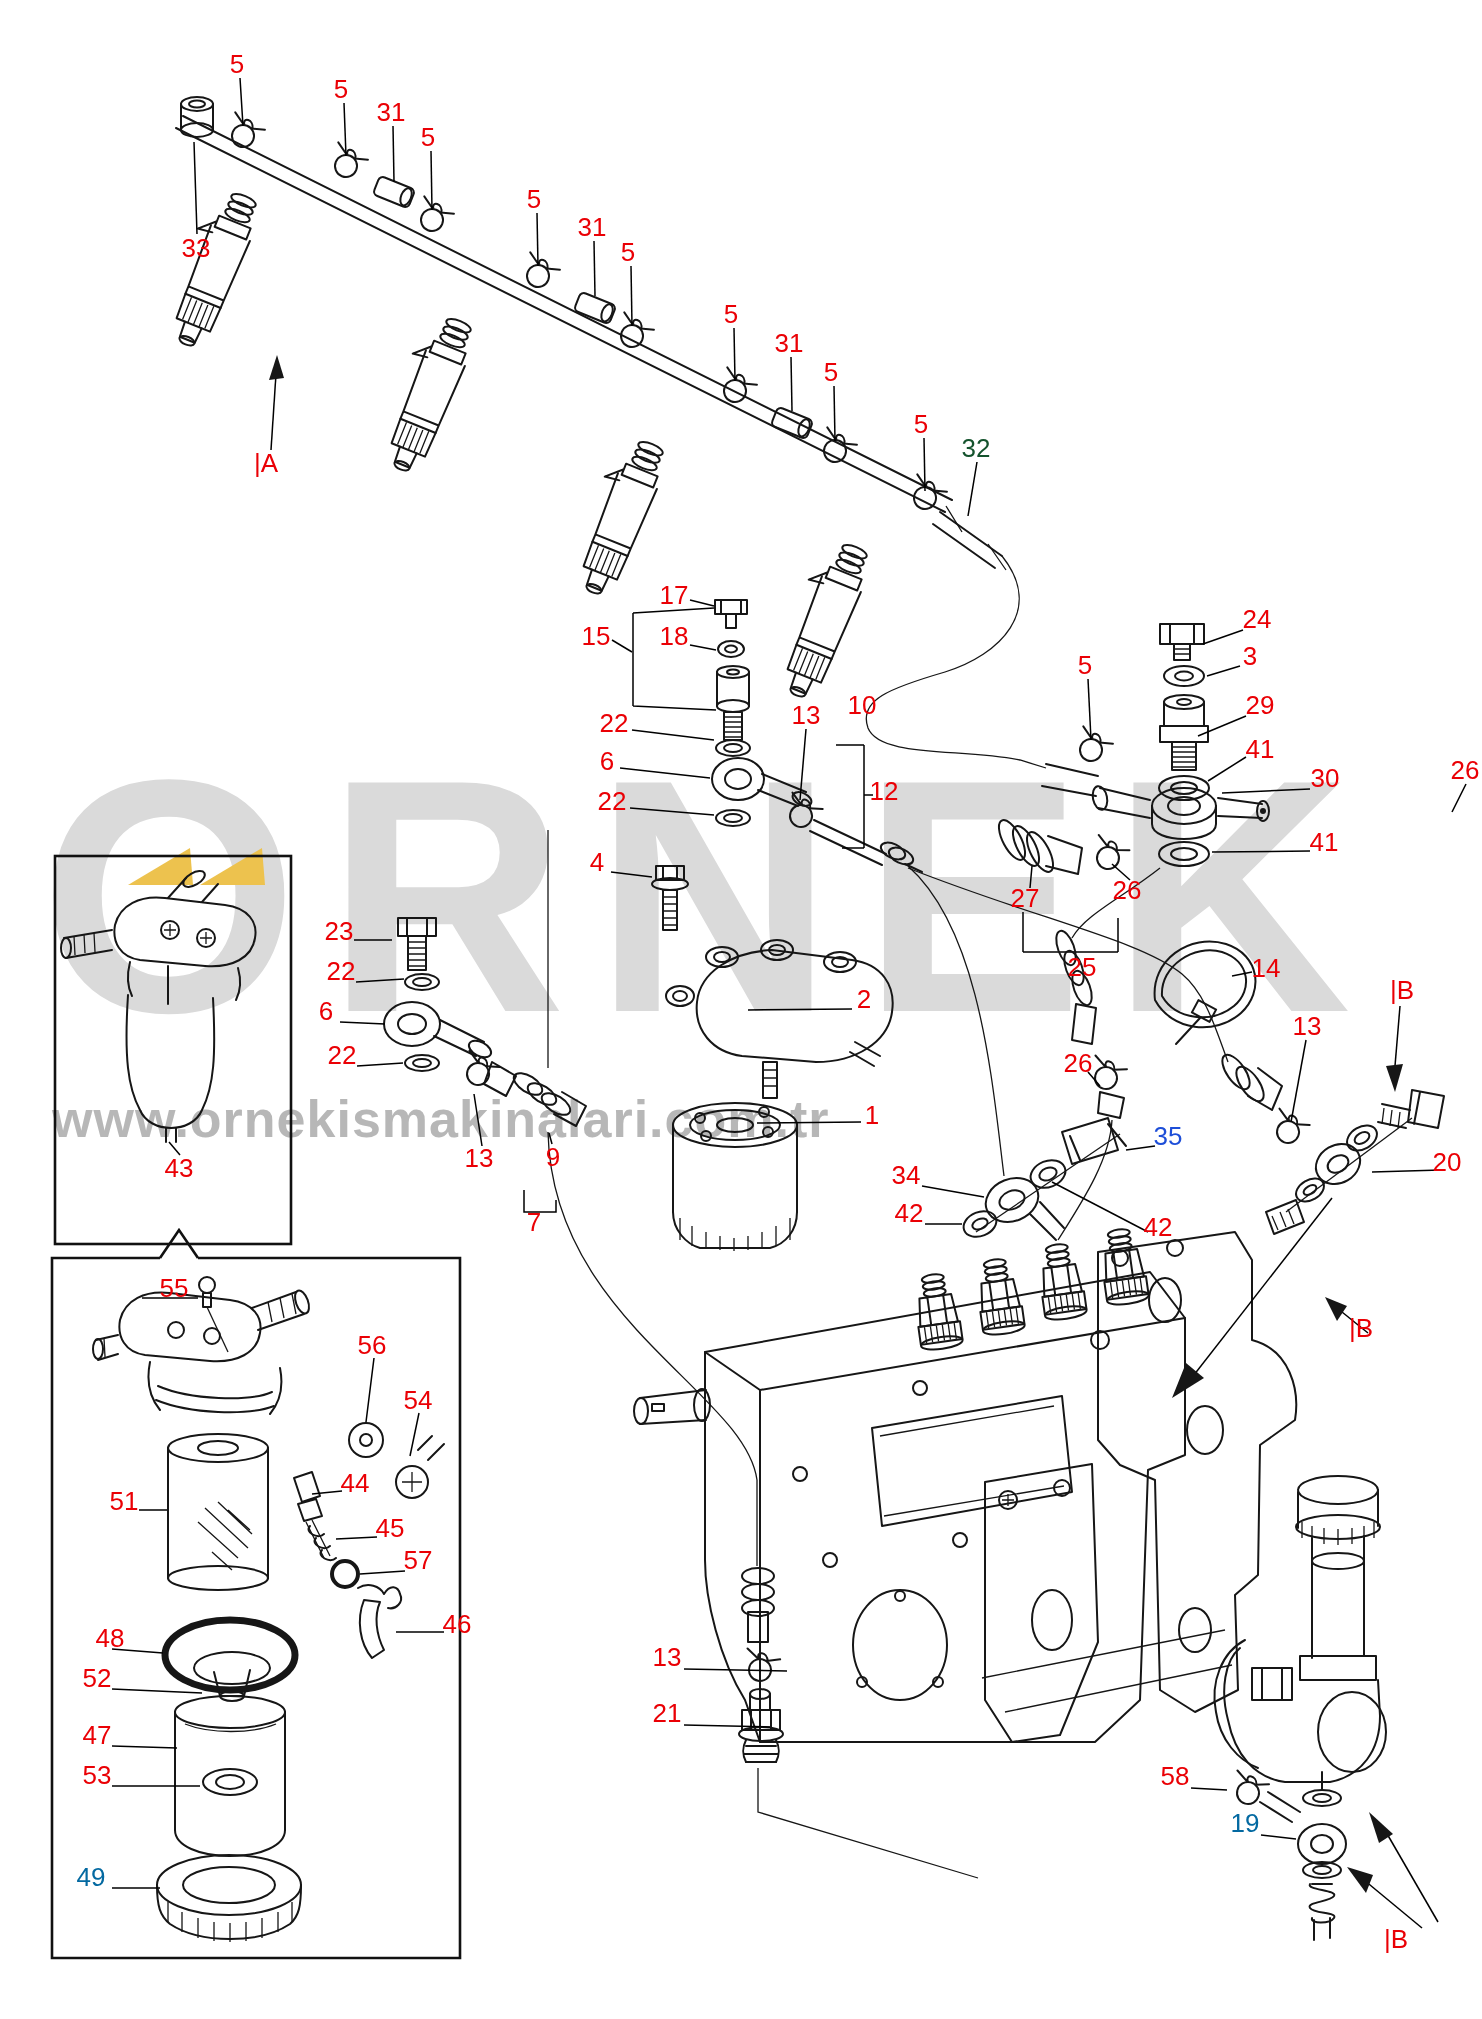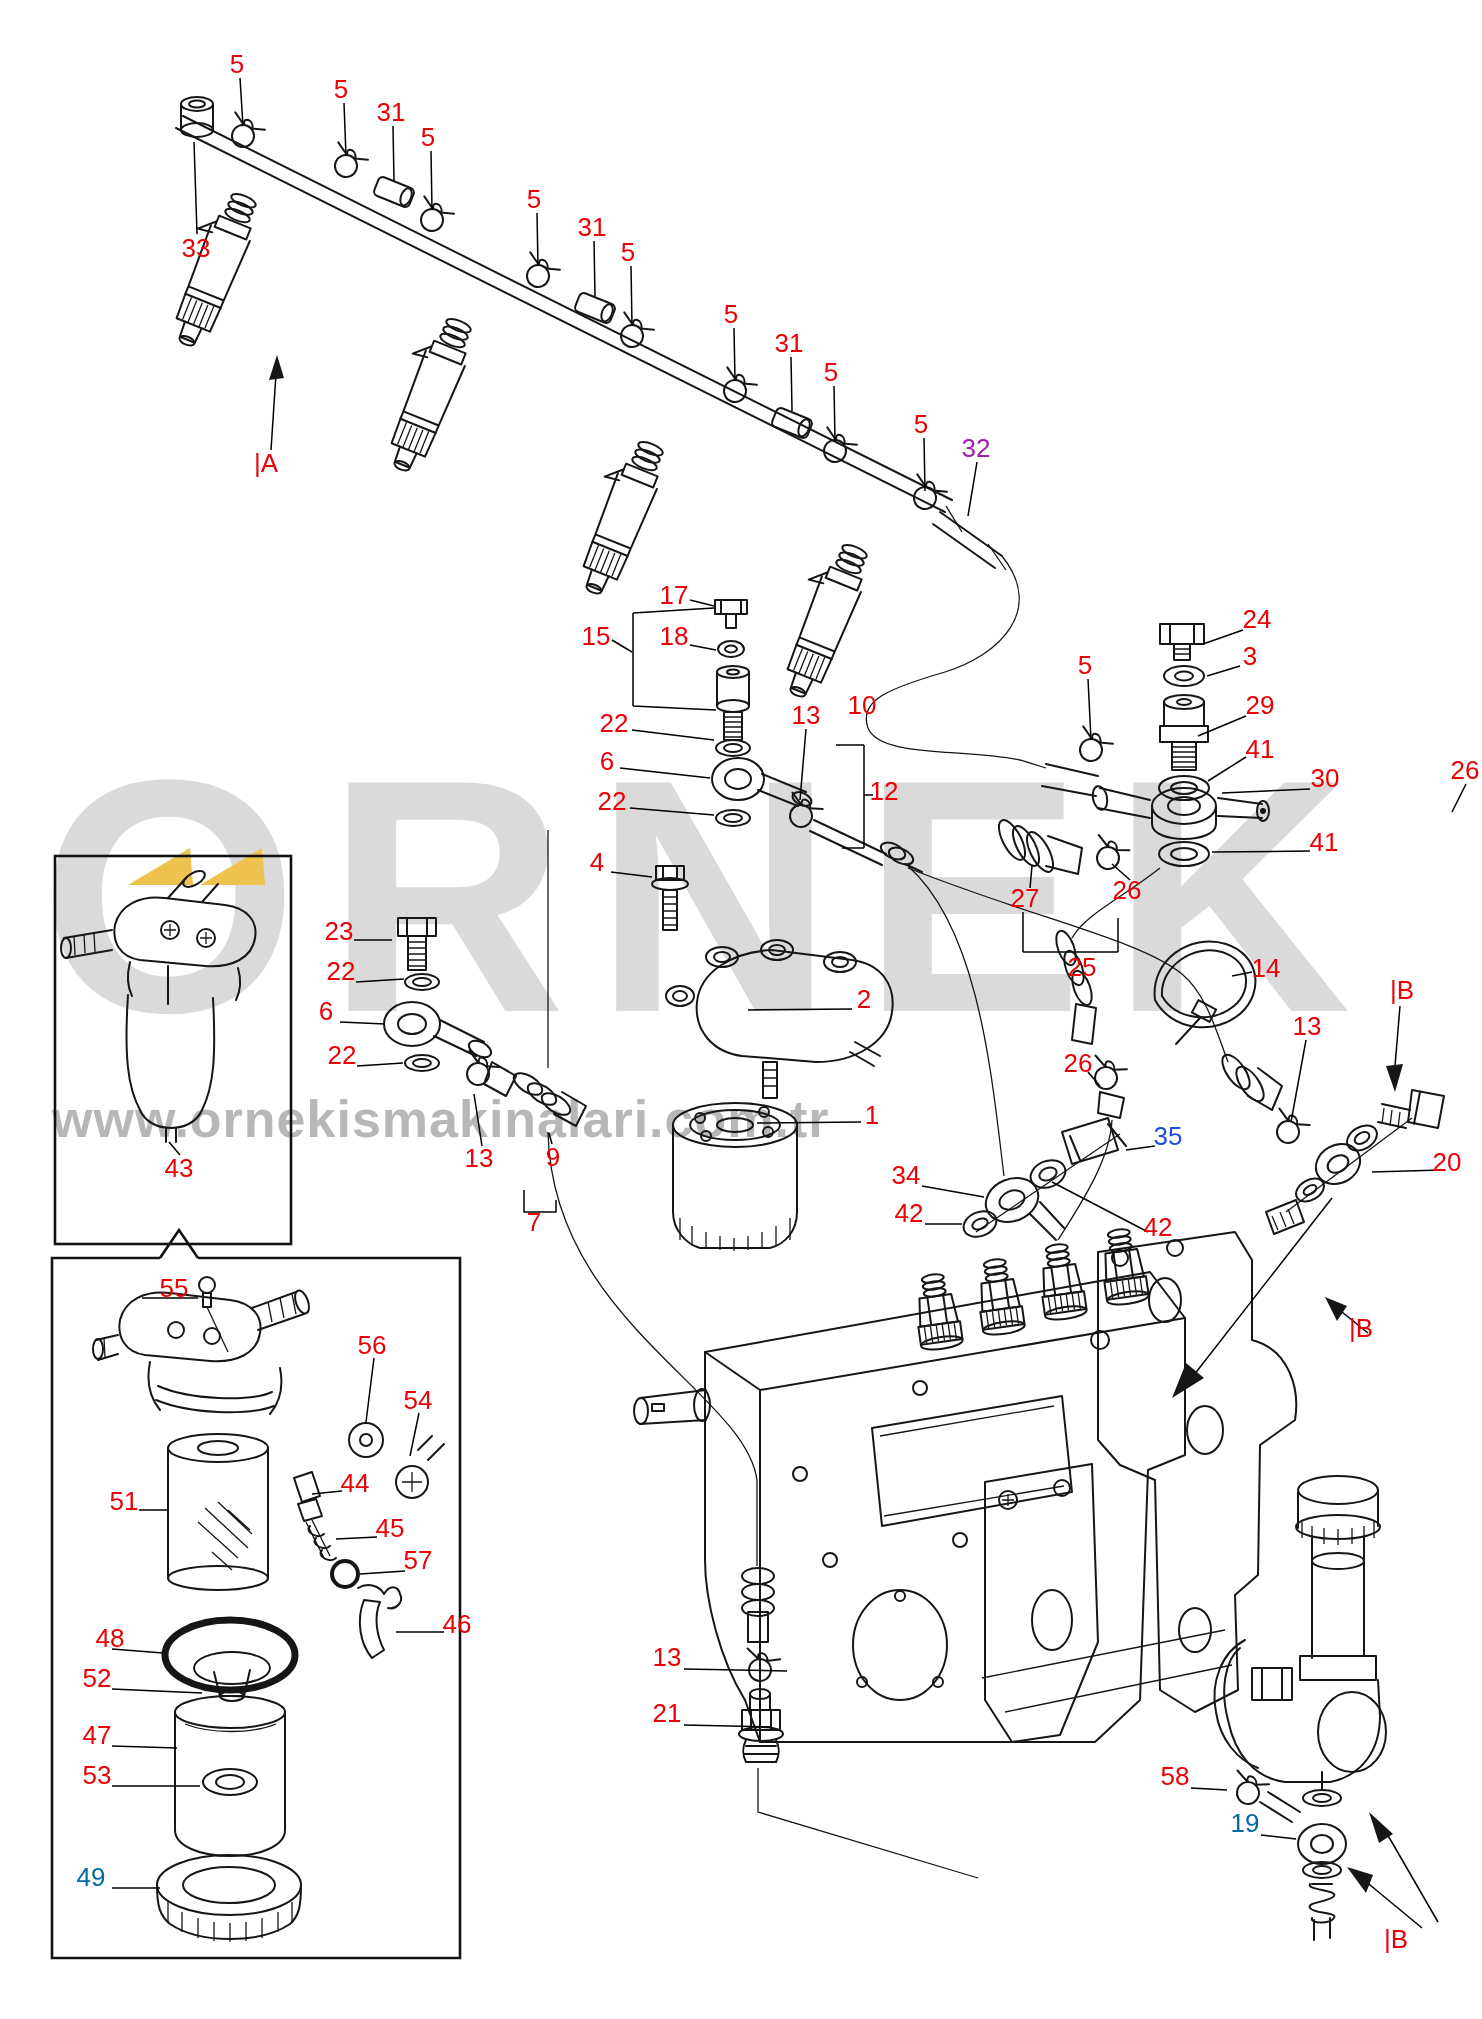--- a/index.html
+++ b/index.html
@@ -502,21 +502,21 @@
       <span class="lbl" style="left: 391px; top: 112px; color: rgb(234, 0, 5);">31</span>
       <span class="lbl" style="left: 428px; top: 137px; color: rgb(234, 0, 5);">5</span>
       <span class="lbl" style="left: 196px; top: 248px; color: rgb(234, 0, 5);">33</span>
       <span class="lbl" style="left: 534px; top: 199px; color: rgb(234, 0, 5);">5</span>
       <span class="lbl" style="left: 592px; top: 227px; color: rgb(234, 0, 5);">31</span>
       <span class="lbl" style="left: 628px; top: 252px; color: rgb(234, 0, 5);">5</span>
       <span class="lbl" style="left: 731px; top: 314px; color: rgb(234, 0, 5);">5</span>
       <span class="lbl" style="left: 789px; top: 343px; color: rgb(234, 0, 5);">31</span>
       <span class="lbl" style="left: 831px; top: 372px; color: rgb(234, 0, 5);">5</span>
       <span class="lbl" style="left: 921px; top: 424px; color: rgb(234, 0, 5);">5</span>
-      <span class="lbl" style="left: 976px; top: 448px; color: #a21caf;">32</span>
+      <span class="lbl" style="left: 976px; top: 448px; color: #14532d;">32</span>
       <span class="lbl" style="left: 266px; top: 463px; color: rgb(234, 0, 5);">|A</span>
       <span class="lbl" style="left: 674px; top: 595px; color: rgb(234, 0, 5);">17</span>
       <span class="lbl" style="left: 596px; top: 636px; color: rgb(234, 0, 5);">15</span>
       <span class="lbl" style="left: 674px; top: 636px; color: rgb(234, 0, 5);">18</span>
       <span class="lbl" style="left: 614px; top: 723px; color: rgb(234, 0, 5);">22</span>
       <span class="lbl" style="left: 607px; top: 761px; color: rgb(234, 0, 5);">6</span>
       <span class="lbl" style="left: 612px; top: 801px; color: rgb(234, 0, 5);">22</span>
       <span class="lbl" style="left: 806px; top: 715px; color: rgb(234, 0, 5);">13</span>
       <span class="lbl" style="left: 862px; top: 705px; color: rgb(234, 0, 5);">10</span>
       <span class="lbl" style="left: 884px; top: 791px; color: rgb(234, 0, 5);">12</span>

